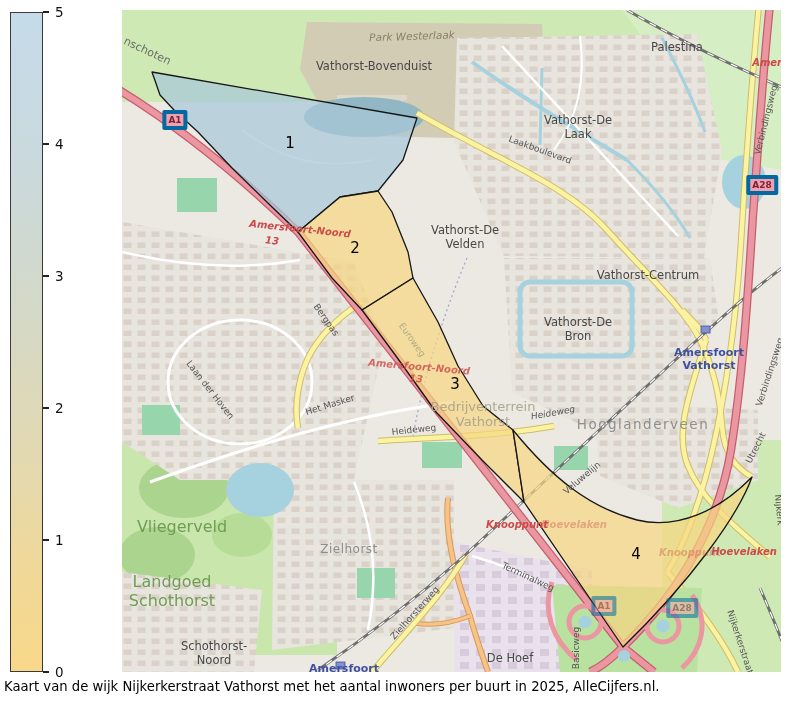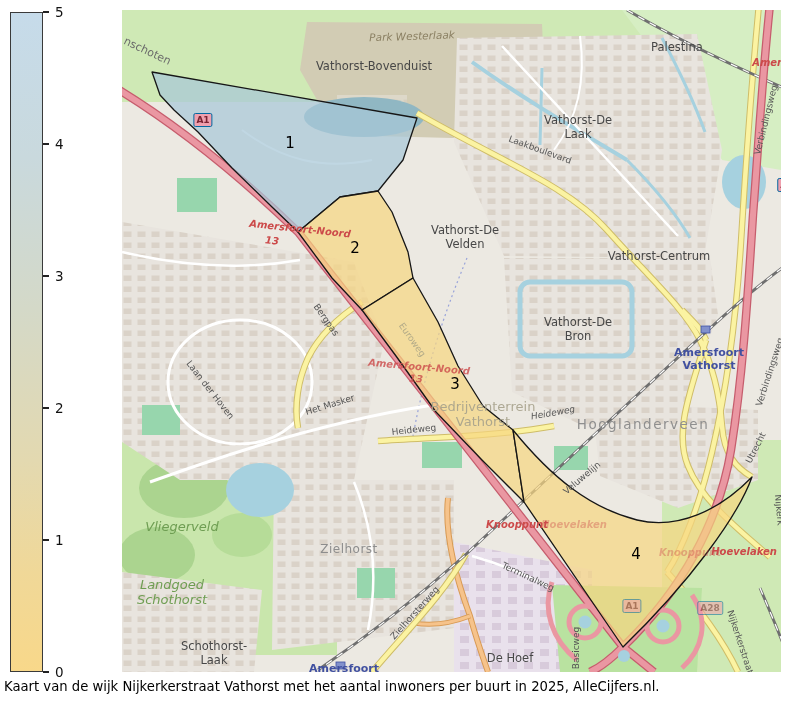--- a/index.html
+++ b/index.html
@@ -22,32 +22,32 @@
   .map-labels{position:absolute;inset:0;pointer-events:none;}
   .map-label{
     position:absolute;white-space:pre-line;text-align:center;line-height:1.18;
     font-size:10px;color:#4e4e4e;transform:translate(-50%,-50%);
   }
   .hood{font-size:11.5px;color:#474747;}
   .hood-faded{color:#8d8d8d;font-size:12px;letter-spacing:.5px;margin-top:20px;}
   .hood-lg{font-size:13.5px;color:#8f8f8f;letter-spacing:1.5px;}
   .hood-faint{color:#a7a28c;opacity:.9;font-size:13px;}
   .park-label{font-style:italic;color:#8b8063;font-size:10.5px;}
-  .green-label{font-style:italic;color:#6f9e53;font-size:13px;}
+  .green-label{color:#6f9e53;font-size:16px;}
   .road{font-size:9px;color:#555;}
   .road-lg{font-size:11px;color:#6a6a6a;}
   .road-it{font-style:italic;}
   .road-faint{font-size:9px;color:#b3ab88;}
   .exit-red{font-size:10px;font-style:italic;font-weight:bold;color:#cc4a4a;}
   .exit-faint{opacity:.38;}
   .exit-faint2{opacity:.8;}
   .station{font-size:11px;font-weight:bold;color:#4050a0;}
   .badge{
     font-size:9px;font-weight:bold;color:#7a2433;background:#f0a0ae;
-    border:1px solid #0369a1;border-radius:2px;padding:0 2px;line-height:12px;margin-left:28px;
+    border:4px solid #0369a1;border-radius:2px;padding:0 2px;line-height:12px;
   }
   .badge-faded{opacity:.55;}
   .region-num{font-size:15px;color:#000;}
   
   .caption{position:absolute;left:4px;top:677px;width:786px;color:#000;}
   .caption div{font-size:13.2px;line-height:19.5px;}
 </style>
 </head>
 <body>
 
@@ -240,21 +240,21 @@
       <span class="map-label hood" style="left: 555px; top: 38px; transform: translate(-50%, -50%) rotate(0deg);">Palestina</span>
       <span class="map-label exit-red" style="left: 662px; top: 53px; transform: translate(-50%, -50%) rotate(0deg);">Amersfoort</span>
       <span class="map-label badge" style="left: 53px; top: 110px; transform: translate(-50%, -50%) rotate(0deg);">A1</span>
       <span class="map-label hood" style="left: 456px; top: 118px; transform: translate(-50%, -50%) rotate(0deg);">Vathorst-De
 Laak</span>
       <span class="map-label road" style="left: 418px; top: 140px; transform: translate(-50%, -50%) rotate(20deg);">Laakboulevard</span>
       <span class="map-label road" style="left: 644px; top: 110px; transform: translate(-50%, -50%) rotate(-76deg);">Verbindingsweg</span>
       <span class="map-label badge" style="left: 640px; top: 175px; transform: translate(-50%, -50%) rotate(0deg);">A28</span>
       <span class="map-label hood" style="left: 343px; top: 228px; transform: translate(-50%, -50%) rotate(0deg);">Vathorst-De
 Velden</span>
-      <span class="map-label hood" style="left: 526px; top: 247px; transform: translate(-50%, -50%) rotate(0deg); margin-left: 11px;">Vathorst-Centrum</span>
+      <span class="map-label hood" style="left: 526px; top: 266px; transform: translate(-50%, -50%) rotate(0deg);">Vathorst-Centrum</span>
       <span class="map-label hood" style="left: 456px; top: 320px; transform: translate(-50%, -50%) rotate(0deg);">Vathorst-De
 Bron</span>
       <span class="map-label station" style="left: 587px; top: 350px; transform: translate(-50%, -50%) rotate(0deg);">Amersfoort
 Vathorst</span>
       <span class="map-label road" style="left: 648px; top: 362px; transform: translate(-50%, -50%) rotate(-72deg);">Verbindingsweg</span>
       <span class="map-label hood-lg" style="left: 521px; top: 415px; transform: translate(-50%, -50%) rotate(0deg);">Hooglanderveen</span>
       <span class="map-label road" style="left: 292px; top: 420px; transform: translate(-50%, -50%) rotate(-6deg);">Heideweg</span>
       <span class="map-label road road-it" style="left: 431px; top: 403px; transform: translate(-50%, -50%) rotate(-10deg);">Heideweg</span>
       <span class="map-label road" style="left: 208px; top: 395px; transform: translate(-50%, -50%) rotate(-17deg);">Het Masker</span>
       <span class="map-label road" style="left: 88px; top: 380px; transform: translate(-50%, -50%) rotate(52deg);">Laan der Hoven</span>
@@ -275,21 +275,21 @@
       <span class="map-label exit-red exit-faint" style="left: 568px; top: 543px; transform: translate(-50%, -50%) rotate(0deg);">Knooppunt</span>
       <span class="map-label exit-red" style="left: 622px; top: 542px; transform: translate(-50%, -50%) rotate(0deg);">Hoevelaken</span>
       <span class="map-label road" style="left: 406px; top: 567px; transform: translate(-50%, -50%) rotate(25deg);">Terminalweg</span>
       <span class="map-label hood" style="left: 388px; top: 649px; transform: translate(-50%, -50%) rotate(0deg);">De Hoef</span>
       <span class="map-label road" style="left: 454px; top: 638px; transform: translate(-50%, -50%) rotate(-90deg);">Basicweg</span>
       <span class="map-label hood hood-faded" style="left: 227px; top: 519px; transform: translate(-50%, -50%) rotate(0deg);">Zielhorst</span>
       <span class="map-label green-label" style="left: 60px; top: 517px; transform: translate(-50%, -50%) rotate(0deg);">Vliegerveld</span>
       <span class="map-label green-label" style="left: 50px; top: 582px; transform: translate(-50%, -50%) rotate(0deg);">Landgoed
 Schothorst</span>
       <span class="map-label hood" style="left: 92px; top: 644px; transform: translate(-50%, -50%) rotate(0deg);">Schothorst-
-Laak</span>
+Noord</span>
       <span class="map-label road" style="left: 293px; top: 603px; transform: translate(-50%, -50%) rotate(-48deg);">Zielhorsterweg</span>
       <span class="map-label road" style="left: 634px; top: 438px; transform: translate(-50%, -50%) rotate(-63deg);">Utrecht</span>
       <span class="map-label road" style="left: 657px; top: 500px; transform: translate(-50%, -50%) rotate(85deg);">Nijkerk</span>
       <span class="map-label road" style="left: 618px; top: 632px; transform: translate(-50%, -50%) rotate(72deg);">Nijkerkerstraat</span>
       <span class="map-label road" style="left: 460px; top: 468px; transform: translate(-50%, -50%) rotate(-40deg);">Veluwelijn</span>
       <span class="map-label badge badge-faded" style="left: 482px; top: 596px; transform: translate(-50%, -50%) rotate(0deg);">A1</span>
       <span class="map-label badge badge-faded" style="left: 560px; top: 598px; transform: translate(-50%, -50%) rotate(0deg);">A28</span>
       <span class="map-label station" style="left: 222px; top: 659px; transform: translate(-50%, -50%) rotate(0deg);">Amersfoort</span>
     </div>
 </div>

